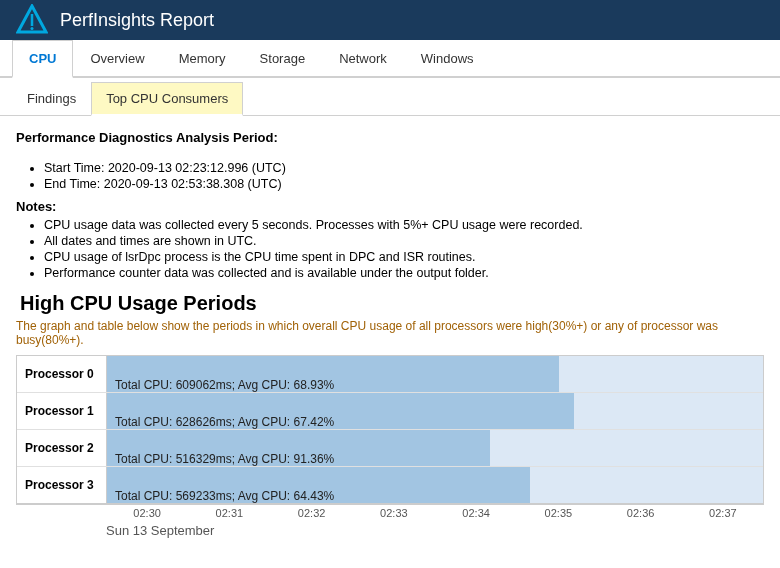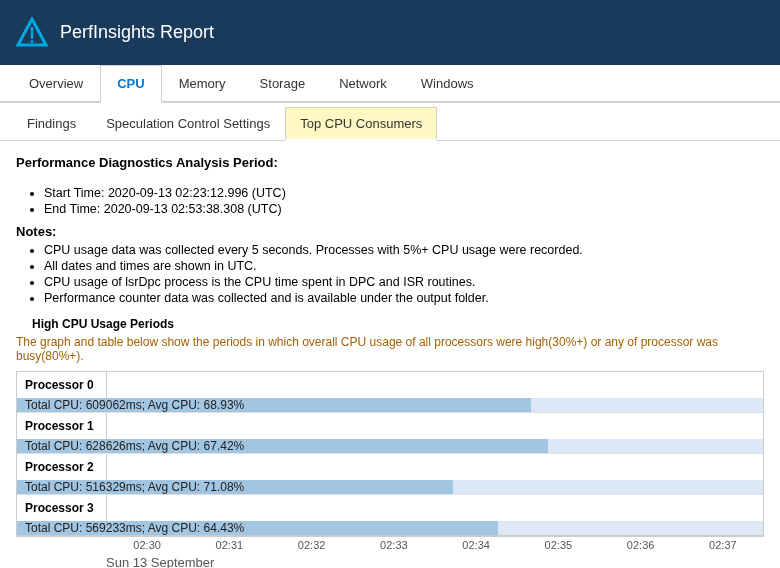--- a/index.html
+++ b/index.html
@@ -4,21 +4,21 @@
   <style>
     * { margin: 0; padding: 0; box-sizing: border-box; }
     body { font-family: 'Segoe UI', Arial, sans-serif; font-size: 13px; background: #fff; width: 780px; height: 568px; overflow: hidden; }
 
     
     .header {
       background: #1a3a5c;
       display: flex;
       align-items: center;
       padding: 0 16px;
-      height: 65px;
+      height: 40px;
     }
     .header-logo {
       width: 32px;
       height: 32px;
       margin-right: 12px;
     }
     .header-title {
       color: #fff;
       font-size: 18px;
       font-weight: 400;
@@ -93,41 +93,40 @@
     .bullet-list li {
       margin-bottom: 2px;
       font-size: 12.5px;
     }
     .notes-label {
       font-weight: 600;
       margin-bottom: 4px;
     }
 
     .high-cpu-title {
-      font-size: 12px;
-      font-weight: 600;
-      margin: 12px 0 4px 16px;
+      font-size: 20px;
+      font-weight: 600;
+      margin: 12px 0 4px 4px;
     }
     .high-cpu-desc {
       font-size: 12px;
       color: #a16207;
       margin-bottom: 8px;
     }
 
     
     .chart-container {
       border: 1px solid #ccc;
       background: #fff;
       overflow: hidden;
     }
     .processor-row {
       display: flex;
       align-items: stretch;
       border-bottom: 1px solid #e0e0e0;
-      flex-direction: column;
     }
     .processor-row:last-child { border-bottom: none; }
     .processor-label {
       width: 90px;
       min-width: 90px;
       padding: 6px 8px;
       font-weight: 600;
       font-size: 12px;
       background: #fff;
       border-right: 1px solid #ccc;
@@ -185,31 +184,30 @@
 <div class="header">
   <svg class="header-logo" viewBox="0 0 32 32">
     <polygon points="16,2 30,28 2,28" fill="none" stroke="#00a8e0" stroke-width="3"></polygon>
     <line x1="16" y1="10" x2="16" y2="22" stroke="#00a8e0" stroke-width="2.5"></line>
     <circle cx="16" cy="24.5" r="1.5" fill="#00a8e0"></circle>
   </svg>
   <span class="header-title">PerfInsights Report</span>
 </div>
 
 <div class="main-tabs">
+  <div class="main-tab active">CPU</div>
   <div class="main-tab">Overview</div>
-  <div class="main-tab active">CPU</div>
   <div class="main-tab">Memory</div>
   <div class="main-tab">Storage</div>
   <div class="main-tab">Network</div>
   <div class="main-tab">Windows</div>
 </div>
 
 <div class="sub-tabs">
   <div class="sub-tab">Findings</div>
-  <div class="sub-tab">Speculation Control Settings</div>
   <div class="sub-tab active">Top CPU Consumers</div>
 </div>
 
 <div class="content">
 
   <div class="section-label">Performance Diagnostics Analysis Period:</div>
   <ul class="bullet-list">
     <li>Start Time: 2020-09-13 02:23:12.996 (UTC)</li>
     <li>End Time: 2020-09-13 02:53:38.308 (UTC)</li>
   </ul>
@@ -237,21 +235,21 @@
       <div class="processor-label">Processor 1</div>
       <div class="processor-bar-area">
         <div class="processor-bar" style="width:71.15%"></div>
         <span class="processor-bar-text">Total CPU: 628626ms; Avg CPU: 67.42%</span>
       </div>
     </div>
     <div class="processor-row">
       <div class="processor-label">Processor 2</div>
       <div class="processor-bar-area">
         <div class="processor-bar" style="width:58.44%"></div>
-        <span class="processor-bar-text">Total CPU: 516329ms; Avg CPU: 71.08%</span>
+        <span class="processor-bar-text">Total CPU: 516329ms; Avg CPU: 91.36%</span>
       </div>
     </div>
     <div class="processor-row">
       <div class="processor-label">Processor 3</div>
       <div class="processor-bar-area">
         <div class="processor-bar" style="width:64.43%"></div>
         <span class="processor-bar-text">Total CPU: 569233ms; Avg CPU: 64.43%</span>
       </div>
     </div>
   </div>

